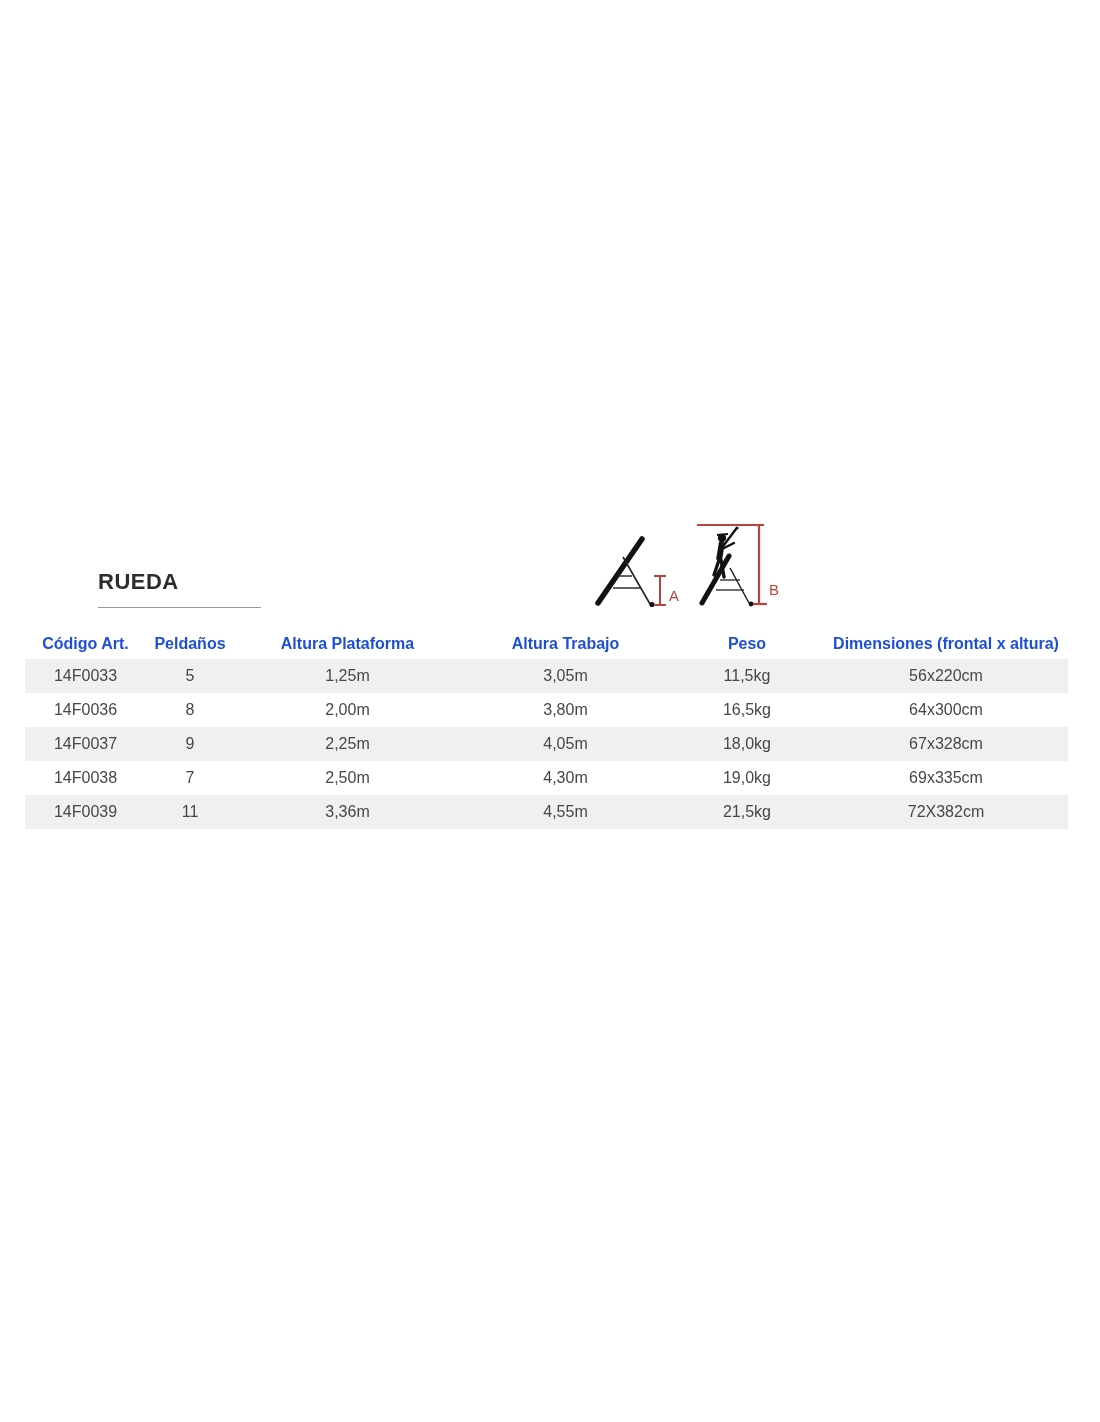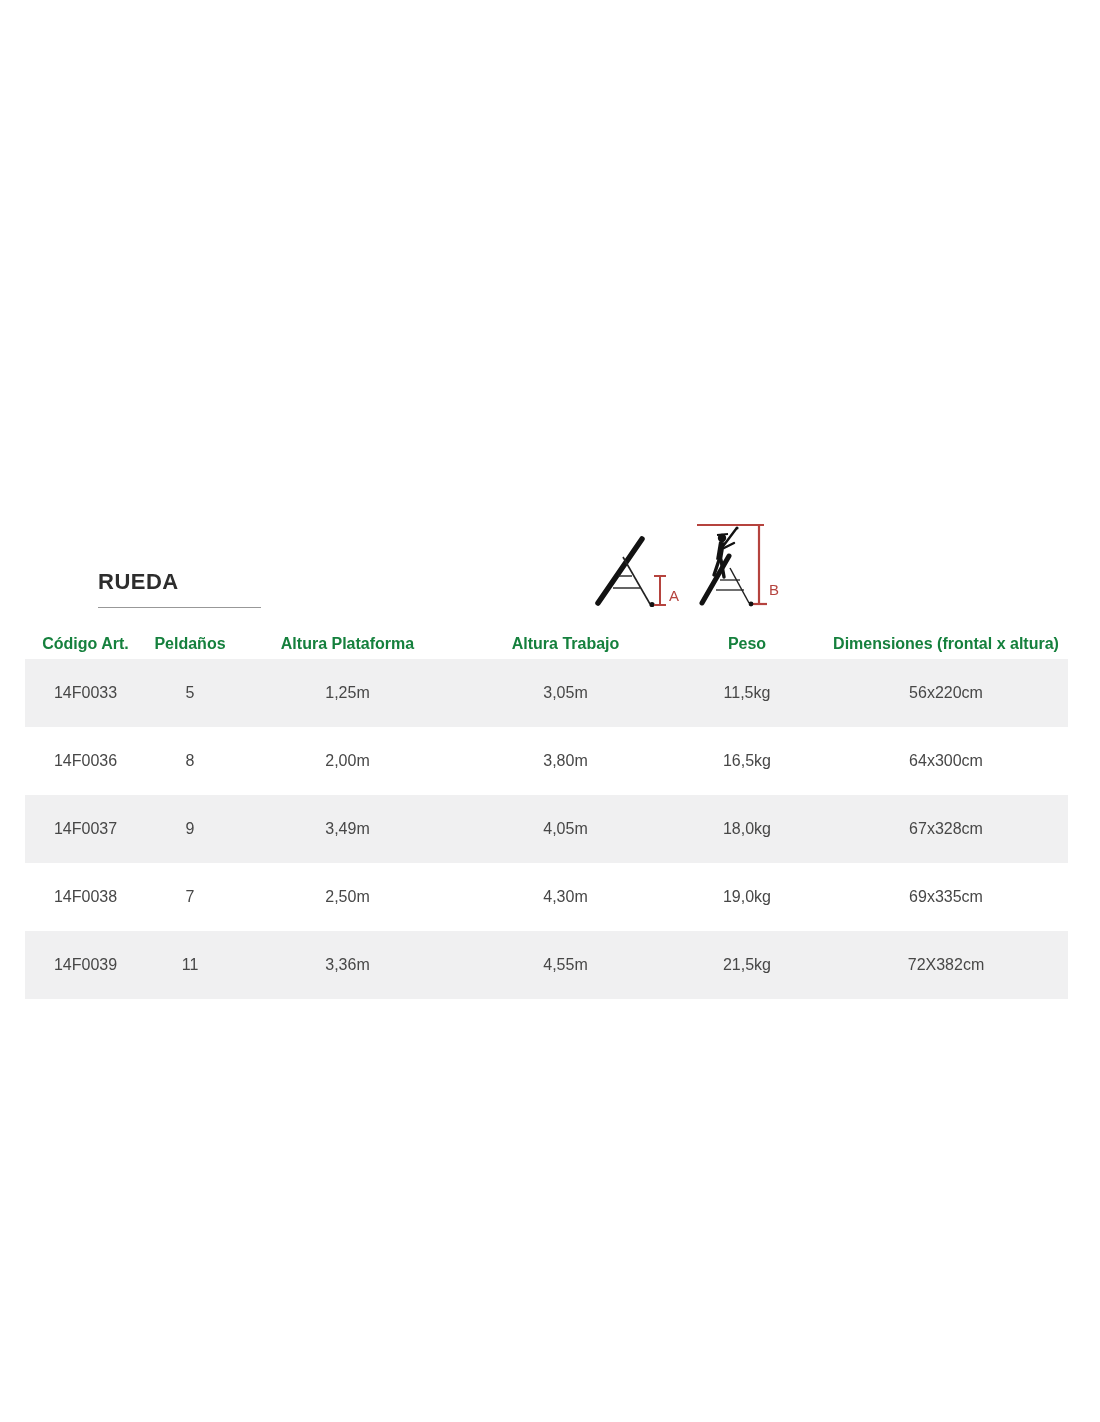--- a/index.html
+++ b/index.html
@@ -43,28 +43,28 @@
   table.spec {
     border-collapse: collapse;
     table-layout: fixed;
     width: 1043px;
   }
   table.spec th {
     height: 30px;
     padding: 0;
     font-size: 16px;
     font-weight: bold;
-    color: #15803d;
+    color: #1d4ed8;
     text-align: center;
     vertical-align: middle;
     white-space: nowrap;
   }
   table.spec td {
     height: 34px;
-    padding: 17px;
+    padding: 0;
     font-size: 16px;
     font-weight: normal;
     color: #474747;
     text-align: center;
     vertical-align: middle;
     white-space: nowrap;
   }
   table.spec tr.stripe td { background: #f0f0f1; }
 </style>
 </head>
@@ -147,21 +147,21 @@
             <td>14F0036</td>
             <td>8</td>
             <td>2,00m</td>
             <td>3,80m</td>
             <td>16,5kg</td>
             <td>64x300cm</td>
           </tr>
           <tr class="stripe">
             <td>14F0037</td>
             <td>9</td>
-            <td>3,49m</td>
+            <td>2,25m</td>
             <td>4,05m</td>
             <td>18,0kg</td>
             <td>67x328cm</td>
           </tr>
           <tr>
             <td>14F0038</td>
             <td>7</td>
             <td>2,50m</td>
             <td>4,30m</td>
             <td>19,0kg</td>

